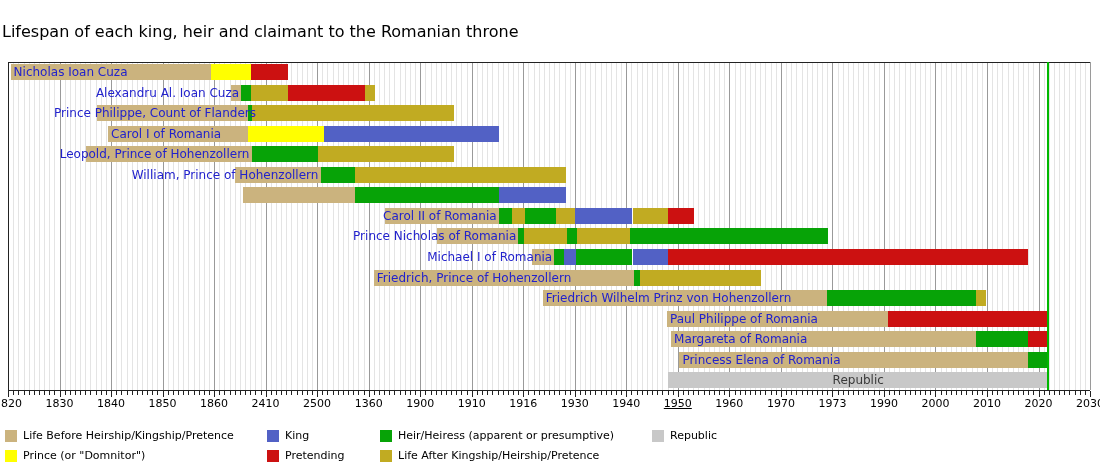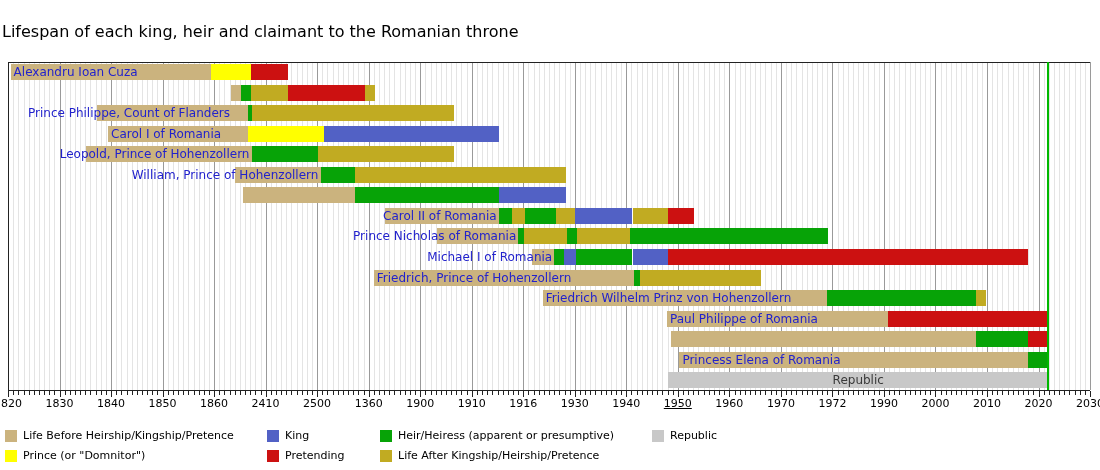--- a/index.html
+++ b/index.html
@@ -237,34 +237,35 @@
       <div class="grid minor" style="left: 1079.7px;"></div>
       <div class="grid minor" style="left: 1084.8px;"></div>
       <div class="grid major" style="left: 1090px;"></div>
       <div class="frame" style="left: 8px; top: 62px; width: 1082px; height: 1px;"></div>
       <div class="frame" style="left: 8px; top: 62px; width: 1px; height: 328px;"></div>
       <div class="frame" style="left: 8px; top: 390px; width: 1082px; height: 1px;"></div>
       <div class="bar-row" style="top: 64px;">
         <div class="seg" style="left: 10.6px; width: 200.4px; background: rgb(203, 179, 126);"></div>
         <div class="seg" style="left: 211px; width: 39.7px; background: rgb(255, 255, 0);"></div>
         <div class="seg" style="left: 250.7px; width: 37.1px; background: rgb(204, 17, 17);"></div>
-        <span class="row-label" style="left: 13.6px;">Alexandru Ioan Cuza</span>
+        <span class="row-label" style="left: 13.6px;">Nicholas Ioan Cuza</span>
       </div>
       <div class="bar-row" style="top: 84.5px;">
         <div class="seg" style="left: 230.6px; width: 10.3px; background: rgb(203, 179, 126);"></div>
         <div class="seg" style="left: 240.9px; width: 9.8px; background: rgb(7, 163, 7);"></div>
         <div class="seg" style="left: 250.7px; width: 37.1px; background: rgb(193, 171, 34);"></div>
         <div class="seg" style="left: 287.8px; width: 77.3px; background: rgb(204, 17, 17);"></div>
         <div class="seg" style="left: 365.1px; width: 9.8px; background: rgb(193, 171, 34);"></div>
+        <span class="row-label" style="left: 95.9px;">Alexandru Al. Ioan Cuza</span>
       </div>
       <div class="bar-row" style="top: 105.1px;">
         <div class="seg" style="left: 96.6px; width: 151px; background: rgb(203, 179, 126);"></div>
         <div class="seg" style="left: 247.6px; width: 4.1px; background: rgb(7, 163, 7);"></div>
         <div class="seg" style="left: 251.7px; width: 202px; background: rgb(193, 171, 34);"></div>
-        <span class="row-label" style="left: 28px;">Prince Philippe, Count of Flanders</span>
+        <span class="row-label" style="left: 54px;">Prince Philippe, Count of Flanders</span>
       </div>
       <div class="bar-row" style="top: 125.7px;">
         <div class="seg" style="left: 108px; width: 139.6px; background: rgb(203, 179, 126);"></div>
         <div class="seg" style="left: 247.6px; width: 76.3px; background: rgb(255, 255, 0);"></div>
         <div class="seg" style="left: 323.8px; width: 175.2px; background: rgb(82, 97, 197);"></div>
         <span class="row-label" style="left: 111px;">Carol I of Romania</span>
       </div>
       <div class="bar-row" style="top: 146.2px;">
         <div class="seg" style="left: 86.3px; width: 165.4px; background: rgb(203, 179, 126);"></div>
         <div class="seg" style="left: 251.7px; width: 66.5px; background: rgb(7, 163, 7);"></div>
@@ -325,20 +326,21 @@
       </div>
       <div class="bar-row" style="top: 310.6px;">
         <div class="seg" style="left: 667px; width: 221px; background: rgb(203, 179, 126);"></div>
         <div class="seg" style="left: 888px; width: 160.2px; background: rgb(204, 17, 17);"></div>
         <span class="row-label" style="left: 670px;">Paul Philippe of Romania</span>
       </div>
       <div class="bar-row" style="top: 331.2px;">
         <div class="seg" style="left: 671.1px; width: 305px; background: rgb(203, 179, 126);"></div>
         <div class="seg" style="left: 976.1px; width: 52px; background: rgb(7, 163, 7);"></div>
         <div class="seg" style="left: 1028.2px; width: 20.1px; background: rgb(204, 17, 17);"></div>
+        <span class="row-label" style="left: 674.1px;">Margareta of Romania</span>
       </div>
       <div class="bar-row" style="top: 351.7px;">
         <div class="seg" style="left: 679.4px; width: 348.8px; background: rgb(203, 179, 126);"></div>
         <div class="seg" style="left: 1028.2px; width: 20.1px; background: rgb(7, 163, 7);"></div>
         <span class="row-label" style="left: 682.4px;">Princess Elena of Romania</span>
       </div>
       <div class="bar-row" style="top: 372.3px;">
         <div class="seg" style="left: 668px; width: 380.2px; background: rgb(200, 200, 200);"></div>
         <span class="row-label plain" style="left: 832.6px;">Republic</span>
       </div>
@@ -565,21 +567,21 @@
       <div class="tick-label" style="left: 317.1px;">2500</div>
       <div class="tick-label" style="left: 368.7px;">1360</div>
       <div class="tick-label" style="left: 420.2px;">1900</div>
       <div class="tick-label" style="left: 471.7px;">1910</div>
       <div class="tick-label" style="left: 523.2px;">1916</div>
       <div class="tick-label" style="left: 574.8px;">1930</div>
       <div class="tick-label" style="left: 626.3px;">1940</div>
       <div class="tick-label" style="left: 677.8px; text-decoration: underline;">1950</div>
       <div class="tick-label" style="left: 729.3px;">1960</div>
       <div class="tick-label" style="left: 780.9px;">1970</div>
-      <div class="tick-label" style="left: 832.4px;">1972</div>
+      <div class="tick-label" style="left: 832.4px;">1973</div>
       <div class="tick-label" style="left: 883.9px;">1990</div>
       <div class="tick-label" style="left: 935.4px;">2000</div>
       <div class="tick-label" style="left: 987px;">2010</div>
       <div class="tick-label" style="left: 1038.5px;">2020</div>
       <div class="tick-label" style="left: 1090px;">2030</div>
     </div>
   <div id="legend">
       <div class="legend-item" style="left: 5px; top: 429px;">
         <div class="legend-swatch" style="background: rgb(203, 179, 126);"></div>
         <span class="legend-label">Life Before Heirship/Kingship/Pretence</span>

